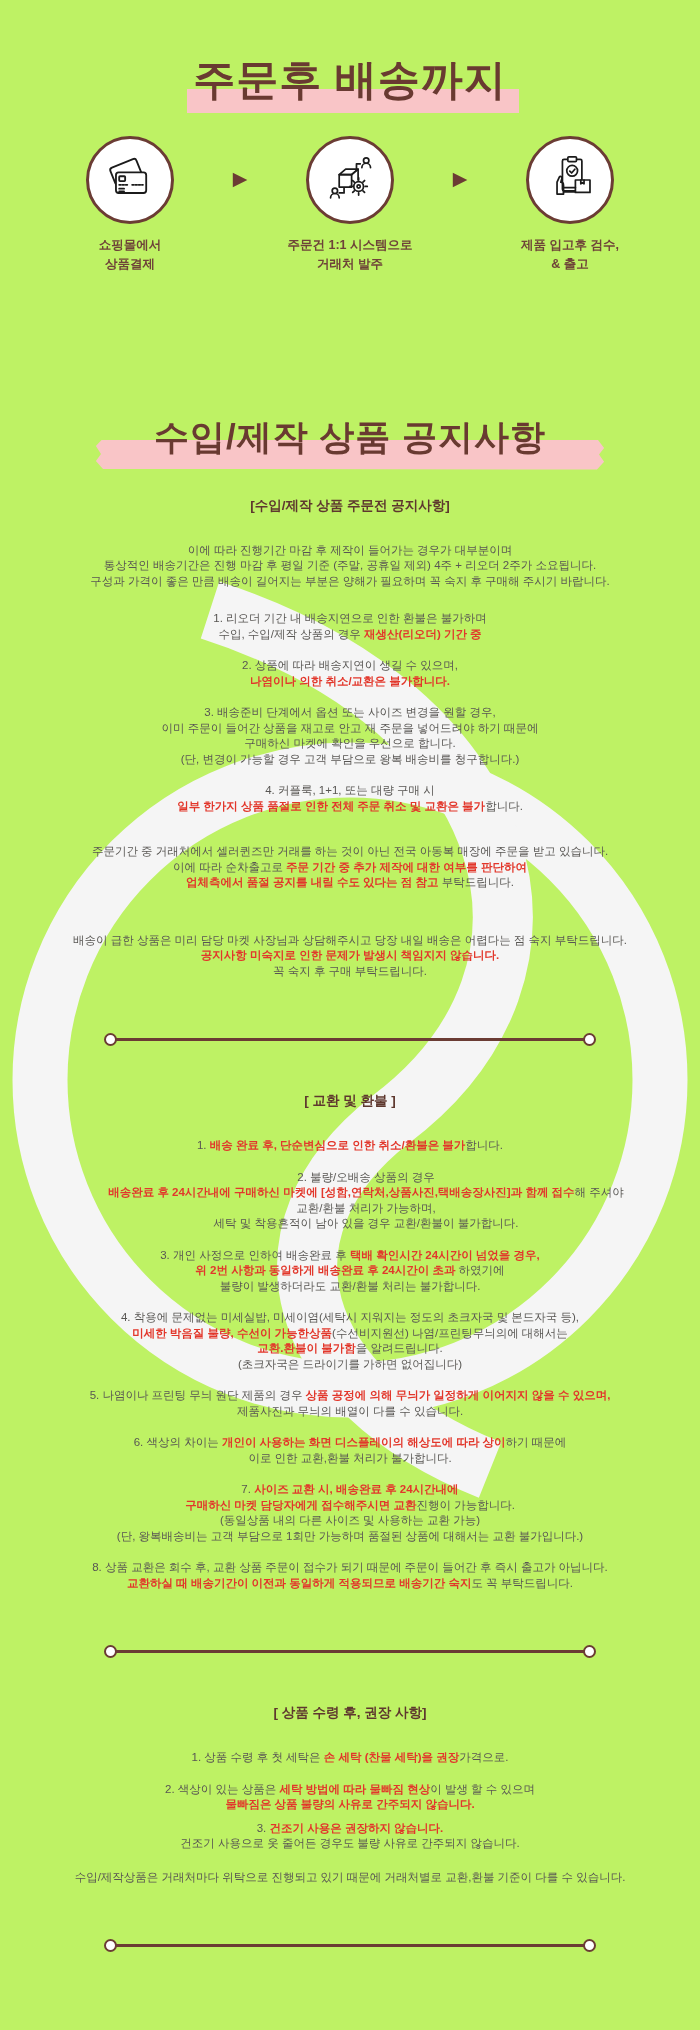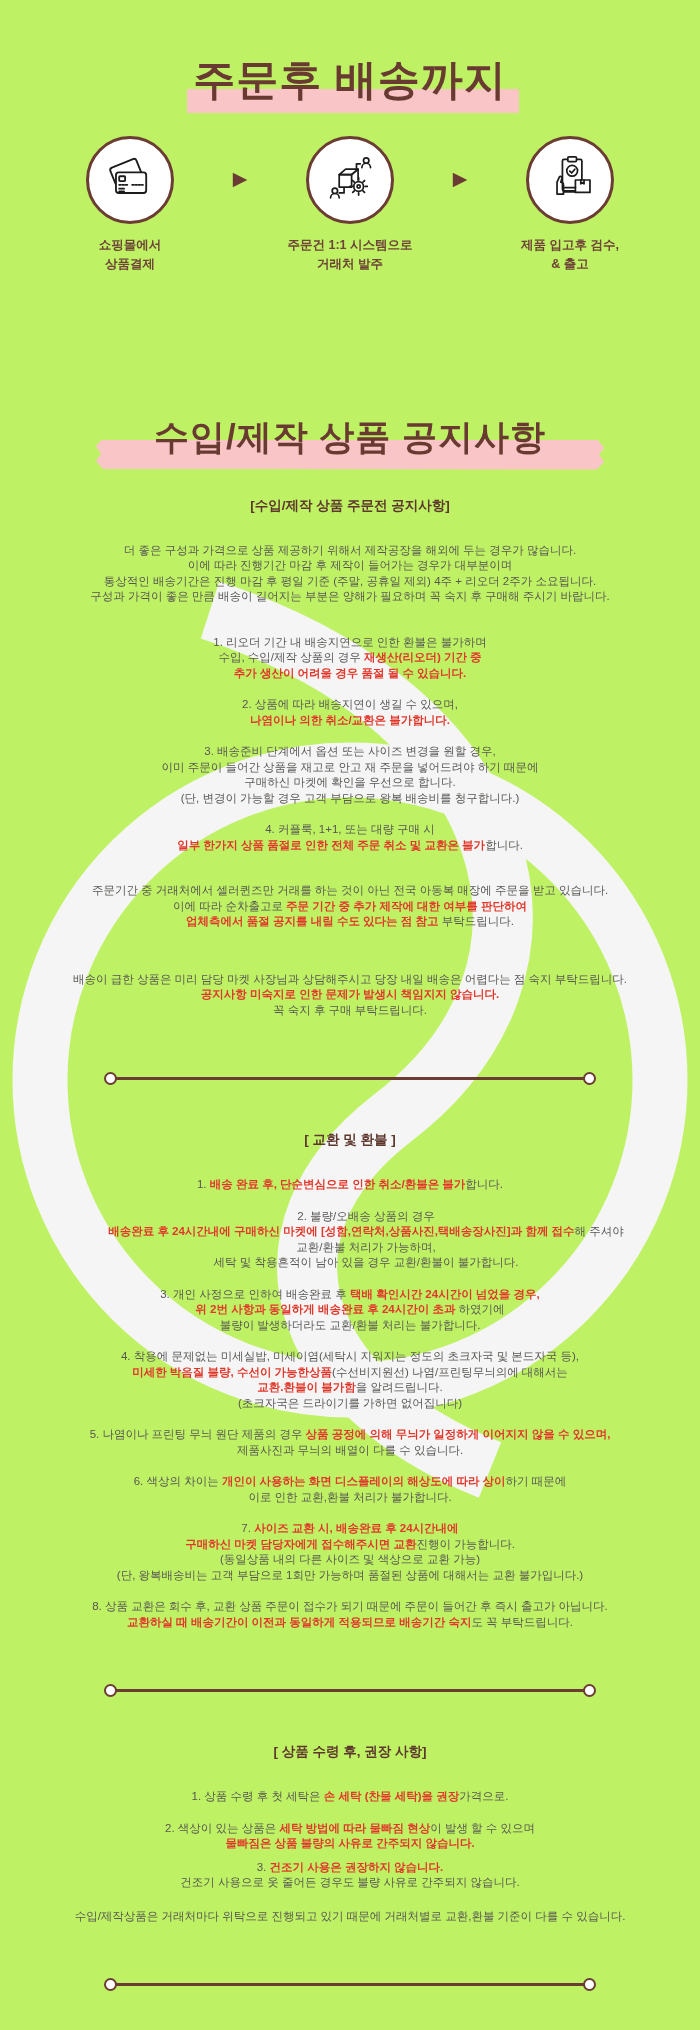--- a/index.html
+++ b/index.html
@@ -121,29 +121,27 @@
     <div class="title-wrap title2-gap">
       <span class="t-rel">
         <span class="hl hl2"></span>
         <span class="t-text t2">수입/제작 상품 공지사항</span>
       </span>
     </div>
 
     <div id="sections">
         <div class="sec-header">[수입/제작 상품 주문전 공지사항]</div>
         <div class="block" style="margin-top: 28px;">
-          <div class="line"><span class="gray">더 좋은 구성과 가격으로 상품 제공하기 위해서 제작공장을 해외에 두는 경우가 많습니다.</span></div>
           <div class="line"><span class="gray">이에 따라 진행기간 마감 후 제작이 들어가는 경우가 대부분이며</span></div>
           <div class="line"><span class="gray">통상적인 배송기간은 진행 마감 후 평일 기준 (주말, 공휴일 제외) 4주 + 리오더 2주가 소요됩니다.</span></div>
           <div class="line"><span class="gray">구성과 가격이 좋은 만큼 배송이 길어지는 부분은 양해가 필요하며 꼭 숙지 후 구매해 주시기 바랍니다.</span></div>
         </div>
-        <div class="block" style="margin-top: 30px;">
+        <div class="block" style="margin-top: 22px;">
           <div class="line"><span class="gray">1. 리오더 기간 내 배송지연으로 인한 환불은 불가하며</span></div>
           <div class="line"><span class="gray">수입, 수입/제작 상품의 경우 </span><span class="red">재생산(리오더) 기간 중</span></div>
-          <div class="line"><span class="red">추가 생산이 어려울 경우 품절 될 수 있습니다.</span></div>
         </div>
         <div class="block" style="margin-top: 16px;">
           <div class="line"><span class="gray">2. 상품에 따라 배송지연이 생길 수 있으며,</span></div>
           <div class="line"><span class="red">나염이나 의한 취소/교환은 불가합니다.</span></div>
         </div>
         <div class="block" style="margin-top: 16px;">
           <div class="line"><span class="gray">3. 배송준비 단계에서 옵션 또는 사이즈 변경을 원할 경우,</span></div>
           <div class="line"><span class="gray">이미 주문이 들어간 상품을 재고로 안고 재 주문을 넣어드려야 하기 때문에</span></div>
           <div class="line"><span class="gray">구매하신 마켓에 확인을 우선으로 합니다.</span></div>
           <div class="line"><span class="gray">(단, 변경이 가능할 경우 고객 부담으로 왕복 배송비를 청구합니다.)</span></div>
@@ -192,21 +190,21 @@
           <div class="line"><span class="gray">5. 나염이나 프린팅 무늬 원단 제품의 경우 </span><span class="red">상품 공정에 의해 무늬가 일정하게 이어지지 않을 수 있으며,</span></div>
           <div class="line"><span class="gray">제품사진과 무늬의 배열이 다를 수 있습니다.</span></div>
         </div>
         <div class="block" style="margin-top: 16px;">
           <div class="line"><span class="gray">6. 색상의 차이는 </span><span class="red">개인이 사용하는 화면 디스플레이의 해상도에 따라 상이</span><span class="gray">하기 때문에</span></div>
           <div class="line"><span class="gray">이로 인한 교환,환불 처리가 불가합니다.</span></div>
         </div>
         <div class="block" style="margin-top: 16px;">
           <div class="line"><span class="gray">7. </span><span class="red">사이즈 교환 시, 배송완료 후 24시간내에</span></div>
           <div class="line"><span class="red">구매하신 마켓 담당자에게 접수해주시면 교환</span><span class="gray">진행이 가능합니다.</span></div>
-          <div class="line"><span class="gray">(동일상품 내의 다른 사이즈 및 색상으로 교환 가능)</span></div>
+          <div class="line"><span class="gray">(동일상품 내의 다른 사이즈 및 사용하는 교환 가능)</span></div>
           <div class="line"><span class="gray">(단, 왕복배송비는 고객 부담으로 1회만 가능하며 품절된 상품에 대해서는 교환 불가입니다.)</span></div>
         </div>
         <div class="block" style="margin-top: 16px;">
           <div class="line"><span class="gray">8. 상품 교환은 회수 후, 교환 상품 주문이 접수가 되기 때문에 주문이 들어간 후 즉시 출고가 아닙니다.</span></div>
           <div class="line"><span class="red">교환하실 때 배송기간이 이전과 동일하게 적용되므로 배송기간 숙지</span><span class="gray">도 꼭 부탁드립니다.</span></div>
         </div>
         <div class="divider">
           <span class="dot"></span>
           <span class="rule"></span>
           <span class="dot"></span>

